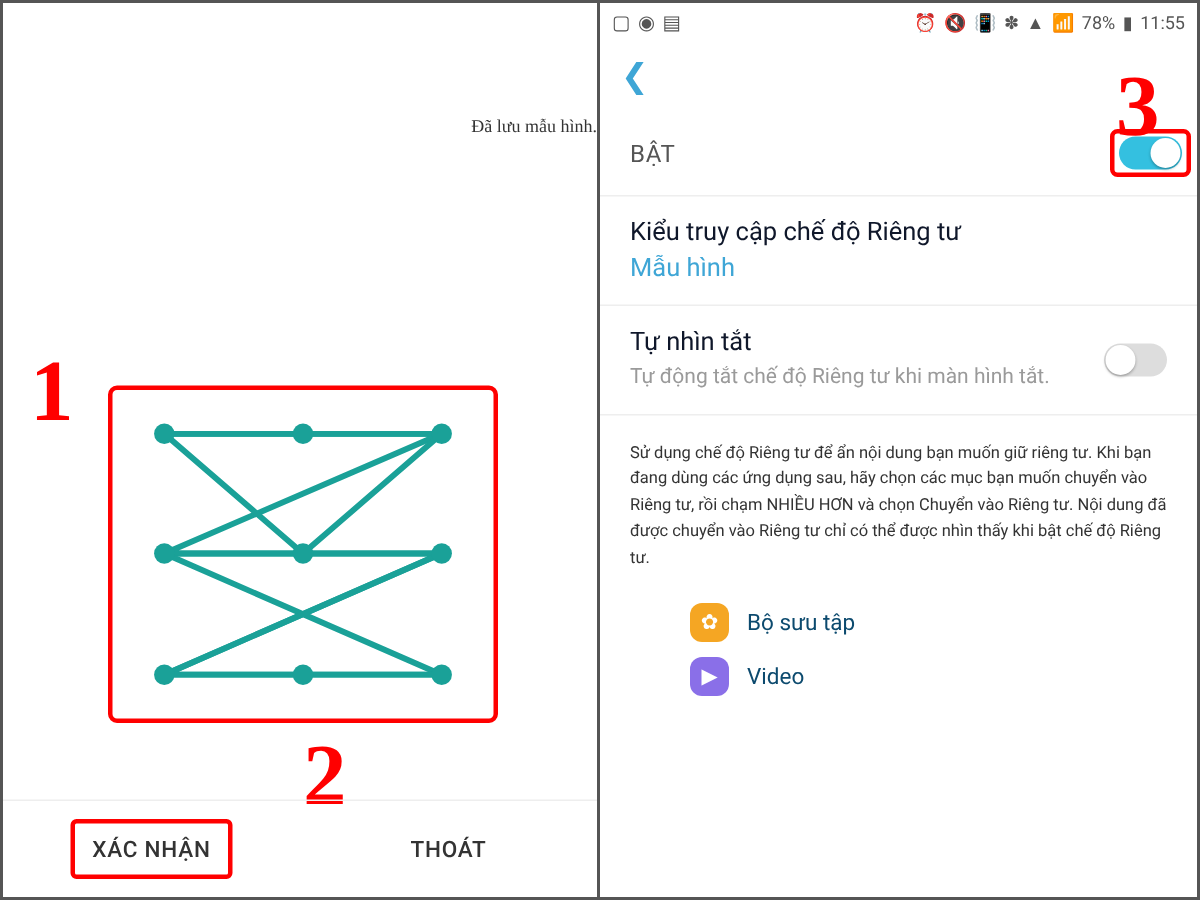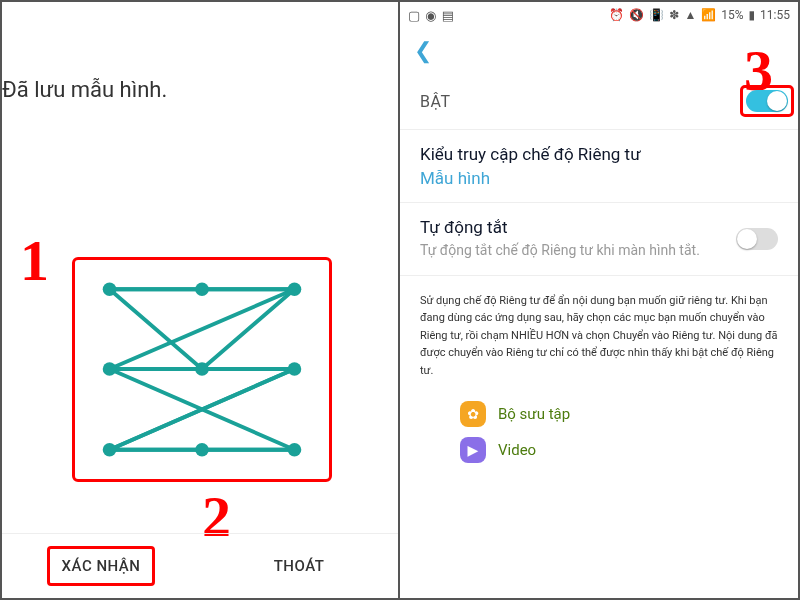--- a/index.html
+++ b/index.html
@@ -24,24 +24,25 @@
   .left {
     width: 398px;
     border-right: 2px solid #555;
   }
   .right {
     width: 398px;
   }
 
   
   .saved-msg {
-    text-align: left;
-    font-size: 22px;
+    text-align: right;
+    font-size: 12px;
     color: #333;
     margin-top: 75px;
+    font-family: Liberation Serif, serif;
   }
   .pattern-box {
     position: absolute;
     top: 255px;
     left: 70px;
     width: 260px;
     height: 225px;
     border: 3px solid red;
     border-radius: 6px;
   }
@@ -200,21 +201,21 @@
     height: 26px;
     border-radius: 8px;
     display: flex;
     align-items: center;
     justify-content: center;
     font-size: 14px;
     color: #fff;
   }
   .app-icon.gallery { background: #f5a623; }
   .app-icon.video { background: #8a6fe8; }
-  .app-label { font-size: 15px; color: #4d7c0f; }
+  .app-label { font-size: 15px; color: #0c4a6e; }
 
 </style>
 </head>
 <body>
 
 <div class="container">
 
   <div class="pane left">
     <div class="saved-msg">Đã lưu mẫu hình.</div>
 
@@ -273,21 +274,21 @@
         <span>◉</span>
         <span>▤</span>
       </div>
       <div class="status-right">
         <span>⏰</span>
         <span>🔇</span>
         <span>📳</span>
         <span>✽</span>
         <span>▲</span>
         <span>📶</span>
-        <span>15%</span>
+        <span>78%</span>
         <span>▮</span>
         <span>11:55</span>
       </div>
     </div>
 
     <div class="header-bar">
       <span class="back-arrow">❮</span>
     </div>
 
     <div class="annot annot3">3</div>
@@ -301,21 +302,21 @@
       </span>
     </div>
 
     <div class="section">
       <div class="row-label">Kiểu truy cập chế độ Riêng tư</div>
       <div class="row-sub">Mẫu hình</div>
     </div>
 
     <div class="section divider row">
       <div style="flex:1">
-        <div class="row-label">Tự động tắt</div>
+        <div class="row-label">Tự nhìn tắt</div>
         <div class="row-sub-gray">Tự động tắt chế độ Riêng tư khi màn hình tắt.</div>
       </div>
       <div class="toggle off">
         <div class="knob"></div>
       </div>
     </div>
 
     <div class="divider"></div>
 
     <div class="desc-text">Sử dụng chế độ Riêng tư để ẩn nội dung bạn muốn giữ riêng tư. Khi bạn đang dùng các ứng dụng sau, hãy chọn các mục bạn muốn chuyển vào Riêng tư, rồi chạm NHIỀU HƠN và chọn Chuyển vào Riêng tư. Nội dung đã được chuyển vào Riêng tư chỉ có thể được nhìn thấy khi bật chế độ Riêng tư.</div>

